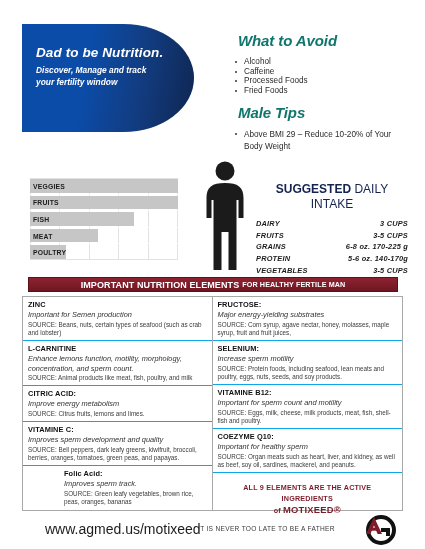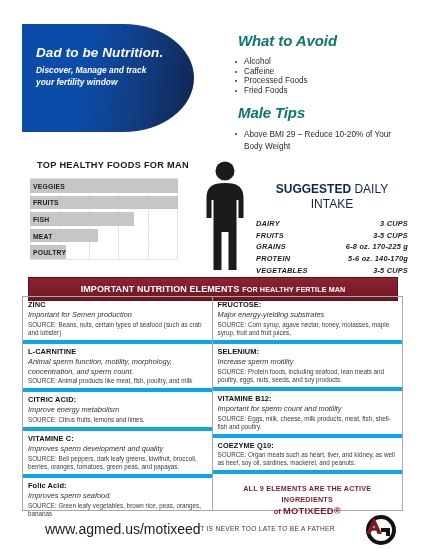--- a/index.html
+++ b/index.html
@@ -49,34 +49,34 @@
   .intake{position:absolute;left:256px;top:182px;width:152px;}
   .intake-h{text-align:center;font-size:12px;color:#15234f;line-height:15px;}
   .intake-h b{font-weight:bold;}
   .intake-h span{font-weight:normal;}
   table.it{margin-top:6px;width:100%;border-collapse:collapse;}
   table.it td{font-size:7.4px;font-weight:bold;letter-spacing:.2px;color:#1c1c1c;
               padding:1.3px 0;font-style:italic;}
   table.it td.v{text-align:right;margin-top:9px;}
 
   
-  .band{position:absolute;left:28px;top:277px;width:370px;height:24px;
+  .band{position:absolute;left:28px;top:277px;width:370px;height:15px;
         background:linear-gradient(180deg,#8e2230 0%,#7d1c29 55%,#6d1722 100%);
         border:1px solid #5d1019;display:flex;align-items:center;justify-content:center;
         box-sizing:border-box;}
   .band span{color:#fff;font-size:9px;font-weight:bold;letter-spacing:.1px;}
   .band span.sm{font-size:7.2px;margin-left:3px;}
 
   
   .nut{position:absolute;left:22px;top:296px;width:381px;height:215px;
        border:1px solid #a8a8a8;box-sizing:border-box;display:flex;}
   .col{width:50%;box-sizing:border-box;}
   .col.left{border-right:1px solid #a8a8a8;}
-  .cell{padding:3px 5px 3px 5px;border-bottom:4px solid #0ea5e9;}
-  .cell:last-child{border-bottom:none;}
+  .cell{padding:3px 5px 3px 5px;border-bottom:1px solid #0ea5e9;}
+  .cell:last-child{border-bottom:none;margin-left:36px;}
   .n-name{font-size:7.4px;font-weight:bold;color:#111;letter-spacing:.1px;}
   .n-desc{font-size:7.4px;font-style:italic;color:#333;line-height:9.6px;margin-top:1px;}
   .n-src{font-size:6.3px;color:#3a3a3a;line-height:8.2px;margin-top:1px;}
   .motix{padding:9px 6px;text-align:center;color:#7d1c29;font-size:7.2px;
          font-weight:bold;line-height:11px;letter-spacing:.2px;}
   .motix .big{font-size:9.4px;}
 
   
   .f-url{position:absolute;left:45px;top:521px;font-size:14px;color:#1c1c1c;}
   .f-tag{position:absolute;left:198px;top:525px;font-size:6.6px;color:#3a3a3a;
@@ -103,21 +103,20 @@
           <li>Fried Foods</li>
         </ul>
 
       <div class="h-tips">Male Tips</div>
       <ul class="bul tipsl" id="tips-list">
           <li>Above BMI 29 – Reduce 10-20% of Your Body Weight</li>
         </ul>
     </div>
   </div>
 
-  <div class="chart-title">TOP HEALTHY FOODS FOR MAN</div>
   <div class="chart">
     <div class="grid" id="chart-grid">
         <i></i>
         <i></i>
         <i></i>
         <i></i>
         <i></i>
       </div>
     <div class="chart-outline"></div>
     <div class="rows" id="chart-rows">
@@ -192,36 +191,36 @@
 
   <div class="nut">
     <div class="col left" id="nut-left">
         <div class="cell">
           <div class="n-name">ZINC</div>
           <div class="n-desc">Important for Semen production</div>
           <div class="n-src">SOURCE: Beans, nuts, certain types of seafood (such as crab and lobster)</div>
         </div>
         <div class="cell">
           <div class="n-name">L-CARNITINE</div>
-          <div class="n-desc">Animal sperm function, motility, morphology, concentration, and sperm count.</div>
+          <div class="n-desc">Enhance lemons function, motility, morphology, concentration, and sperm count.</div>
           <div class="n-src">SOURCE: Animal products like meat, fish, poultry, and milk</div>
         </div>
         <div class="cell">
           <div class="n-name">CITRIC ACID:</div>
           <div class="n-desc">Improve energy metabolism</div>
           <div class="n-src">SOURCE: Citrus fruits, lemons and limes.</div>
         </div>
         <div class="cell">
           <div class="n-name">VITAMINE C:</div>
           <div class="n-desc">Improves sperm development and quality</div>
           <div class="n-src">SOURCE: Bell peppers, dark leafy greens, kiwifruit, broccoli, berries, oranges, tomatoes, green peas, and papayas.</div>
         </div>
         <div class="cell">
           <div class="n-name">Folic Acid:</div>
-          <div class="n-desc">Improves sperm seafood.</div>
+          <div class="n-desc">Improves sperm track.</div>
           <div class="n-src">SOURCE: Green leafy vegetables, brown rice, peas, oranges, bananas</div>
         </div>
       </div>
     <div class="col" id="nut-right">
         <div class="cell">
           <div class="n-name">FRUCTOSE:</div>
           <div class="n-desc">Major energy-yielding substrates</div>
           <div class="n-src">SOURCE: Corn syrup, agave nectar, honey, molasses, maple syrup, fruit and fruit juices,</div>
         </div>
         <div class="cell">
@@ -229,20 +228,21 @@
           <div class="n-desc">Increase sperm motility</div>
           <div class="n-src">SOURCE: Protein foods, including seafood, lean meats and poultry, eggs, nuts, seeds, and soy products.</div>
         </div>
         <div class="cell">
           <div class="n-name">VITAMINE B12:</div>
           <div class="n-desc">Important for sperm count and motility</div>
           <div class="n-src">SOURCE: Eggs, milk, cheese, milk products, meat, fish, shell-fish and poultry.</div>
         </div>
         <div class="cell">
           <div class="n-name">COEZYME Q10:</div>
+          <div class="n-desc">Important for healthy sperm</div>
           <div class="n-src">SOURCE: Organ meats such as heart, liver, and kidney, as well as beef, soy oil, sardines, mackerel, and peanuts.</div>
         </div>
         <div class="motix">
           <div>ALL  9 ELEMENTS ARE THE ACTIVE INGREDIENTS</div>
           <div><span>of </span><span class="big">MOTIXEED®</span></div>
         </div>
       </div>
   </div>
 
   <div class="f-url">www.agmed.us/motixeed</div>

